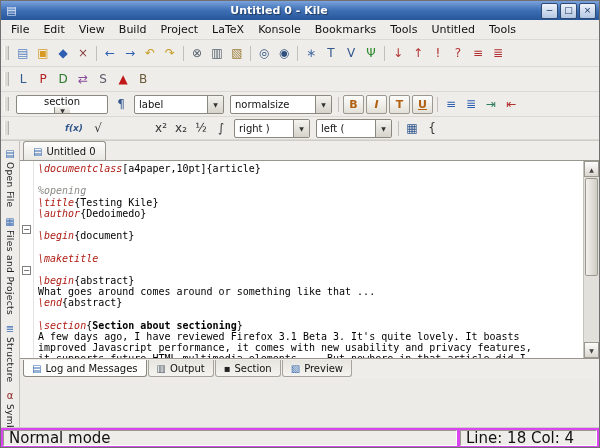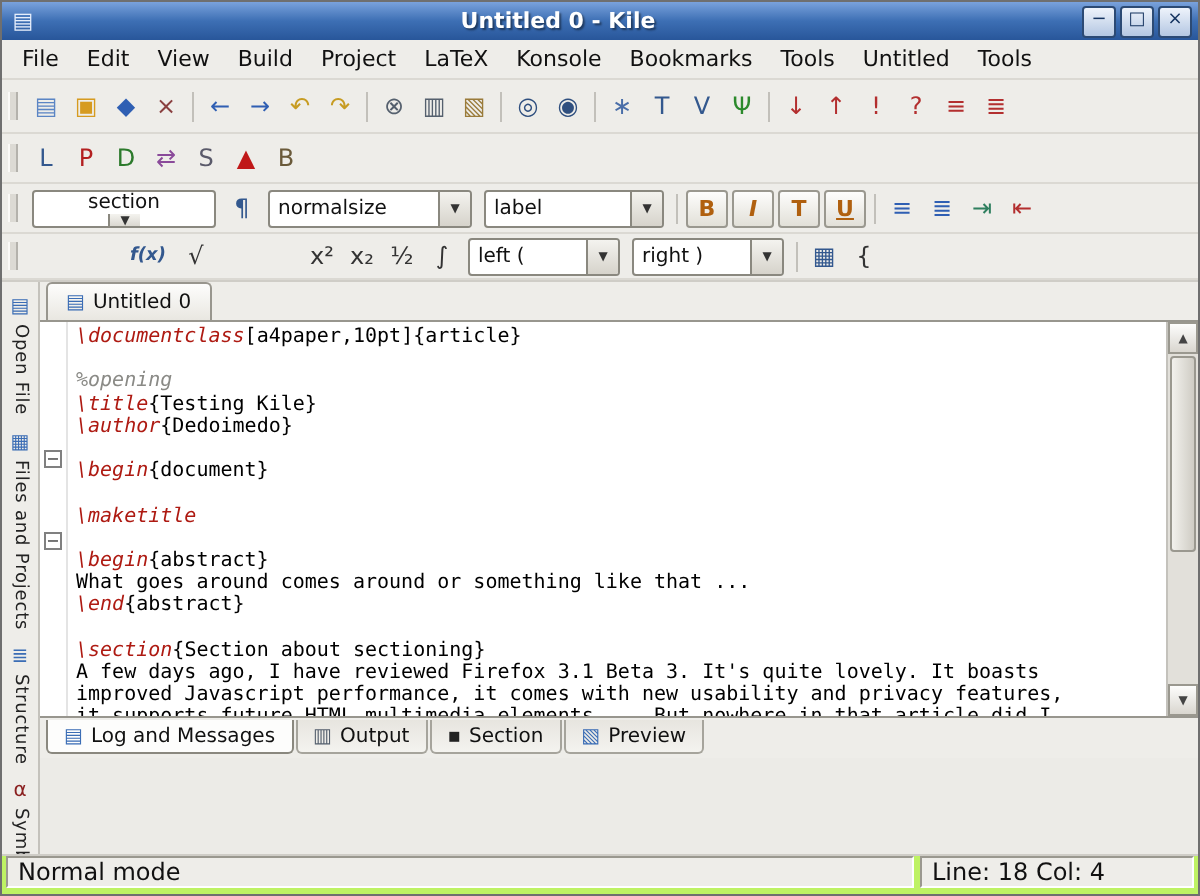--- a/index.html
+++ b/index.html
@@ -54,37 +54,37 @@
 
   .editor-body{flex:1;display:flex;min-height:0;}
   .code-wrap{flex:1;display:flex;background:#ffffff;overflow:hidden;}
   .gutter{flex:0 0 13px;background:#fff;border-right:1px solid #e4e4e4;display:flex;flex-direction:column;padding-top:2px;}
   .gcell{height:11.2px;display:flex;align-items:center;justify-content:center;}
   .fold-box{width:9px;height:9px;box-sizing:border-box;border:1px solid #808080;background:#fff;font-size:8px;line-height:7px;text-align:center;color:#333;display:inline-flex;align-items:center;justify-content:center;}
   .code{flex:1;padding:2px 0 0 4px;font-family:"DejaVu Sans Mono",monospace;font-size:10px;line-height:11.2px;white-space:pre;color:#000;overflow:hidden;}
   .cline{height:11.2px;}
   .c-cmd{color:#ae1a12;font-style:italic;}
   .c-comment{color:#8a8a86;font-style:italic;}
-  .c-bold{font-weight:normal;}
+  .c-bold{font-weight:bold;}
   .c-plain{color:#000;}
 
   .vscroll{flex:0 0 15px;background:#e8e6e0;border-left:1px solid #c4c2bc;display:flex;flex-direction:column;}
   .scroll-btn{flex:0 0 14px;background:linear-gradient(#fdfdfc,#d9d6cf);border:1px solid #9a988f;font-size:6px;display:flex;align-items:center;justify-content:center;color:#444;}
   .scroll-track{flex:1;background:#e2e0da;position:relative;}
   .scroll-thumb{position:absolute;top:1px;left:1px;right:1px;height:58%;background:linear-gradient(to right,#f2f1ed,#cfccc4);border:1px solid #9a988f;border-radius:2px;}
 
   
   .bottom-tabs{flex:0 0 19px;display:flex;align-items:flex-start;gap:1px;padding:1px 0 0 3px;border-top:1px solid #98968e;background:#eeede9;}
   .btab{height:17px;box-sizing:border-box;display:flex;align-items:center;gap:4px;padding:0 8px;font-size:10px;color:#111;border:1px solid #a6a49c;border-top:none;border-radius:0 0 3px 3px;background:linear-gradient(#e7e5df,#f4f3ef);}
   .btab.selected{background:#fdfdfc;border-color:#8a887f;}
   .btab-icon{font-size:10px;}
   .bottom-empty{flex:0 0 48px;background:#ecebe7;}
 
   
-  .statusbar{flex:0 0 19px;display:flex;gap:3px;padding:0 2px;border-top:1px solid #cfcdc7;background:#bef264;font-size:12px;color:#111;}
+  .statusbar{flex:0 0 19px;display:flex;align-items:center;gap:3px;padding:0 2px;border-top:1px solid #cfcdc7;background:#d946ef;font-size:15px;color:#111;}
   .status-panel{height:14px;display:flex;align-items:center;padding:0 5px;border:1px solid;border-color:#9a988f #ffffff #ffffff #9a988f;background:#eeede9;white-space:nowrap;}
   .status-mode{flex:1;}
   .status-pos{flex:0 0 125px;}
 </style>
 </head>
 <body>
 
 <div class="window" data-name="kile-window">
 
   <div class="titlebar" data-name="titlebar">
@@ -152,26 +152,26 @@
       <span class="ticon " data-name="view-pdf-icon" style="color: rgb(192, 24, 24);">▲</span>
       <span class="ticon " data-name="bibtex-icon" style="color: rgb(106, 90, 58);">B</span>
     </div>
   <div class="toolbar" id="tb-format" data-name="format-toolbar">
       <span class="thandle" data-name="toolbar-handle"></span>
       <span class="combo" data-name="section-combo">
         <span class="combo-text" data-name="section-combo-value">section</span>
         <span class="combo-arrow" data-name="chevron-down-icon">▼</span>
       </span>
       <span class="ticon " data-name="paragraph-icon" style="color: rgb(51, 88, 142);">¶</span>
+      <span class="combo" data-name="label-combo">
+        <span class="combo-text" data-name="label-combo-value">label</span>
+        <span class="combo-arrow" data-name="chevron-down-icon">▼</span>
+      </span>
       <span class="combo" data-name="size-combo">
         <span class="combo-text" data-name="size-combo-value">normalsize</span>
-        <span class="combo-arrow" data-name="chevron-down-icon">▼</span>
-      </span>
-      <span class="combo" data-name="label-combo">
-        <span class="combo-text" data-name="label-combo-value">label</span>
         <span class="combo-arrow" data-name="chevron-down-icon">▼</span>
       </span>
       <span class="tsep" data-name="toolbar-separator"></span>
       <span class="tbtn " data-name="bold-button">B</span>
       <span class="tbtn italic" data-name="italic-button">I</span>
       <span class="tbtn " data-name="typewriter-button">T</span>
       <span class="tbtn underline" data-name="underline-button">U</span>
       <span class="tsep" data-name="toolbar-separator"></span>
       <span class="ticon " data-name="itemize-icon" style="color: rgb(47, 95, 179);">≡</span>
       <span class="ticon " data-name="enumerate-icon" style="color: rgb(47, 95, 179);">≣</span>
@@ -179,26 +179,26 @@
       <span class="ticon " data-name="indent-less-icon" style="color: rgb(179, 47, 47);">⇤</span>
     </div>
   <div class="toolbar" id="tb-math" data-name="math-toolbar">
       <span class="thandle" data-name="toolbar-handle"></span>
       <span class="ticon wide" data-name="math-function-icon" style="color: rgb(51, 88, 142); margin-left: 48px;">f(x)</span>
       <span class="ticon " data-name="square-root-icon" style="color: rgb(51, 51, 51);">√</span>
       <span class="ticon " data-name="superscript-icon" style="color: rgb(51, 51, 51); margin-left: 44px;">x²</span>
       <span class="ticon " data-name="subscript-icon" style="color: rgb(51, 51, 51);">x₂</span>
       <span class="ticon " data-name="fraction-icon" style="color: rgb(51, 51, 51);">½</span>
       <span class="ticon " data-name="integral-icon" style="color: rgb(51, 51, 51);">∫</span>
+      <span class="combo" data-name="right-delimiter-combo">
+        <span class="combo-text" data-name="right-delimiter-combo-value">right )</span>
+        <span class="combo-arrow" data-name="chevron-down-icon">▼</span>
+      </span>
       <span class="combo" data-name="left-delimiter-combo">
         <span class="combo-text" data-name="left-delimiter-combo-value">left (</span>
-        <span class="combo-arrow" data-name="chevron-down-icon">▼</span>
-      </span>
-      <span class="combo" data-name="right-delimiter-combo">
-        <span class="combo-text" data-name="right-delimiter-combo-value">right )</span>
         <span class="combo-arrow" data-name="chevron-down-icon">▼</span>
       </span>
       <span class="tsep" data-name="toolbar-separator"></span>
       <span class="ticon " data-name="matrix-icon" style="color: rgb(51, 88, 142);">▦</span>
       <span class="ticon " data-name="cases-icon" style="color: rgb(51, 51, 51);">{</span>
     </div>
 
   <div class="main" data-name="main-area">
     <div class="side-strip" id="side-strip" data-name="sidebar-tabstrip">
         <div class="vtab" data-name="sidebar-tab-open-file">

